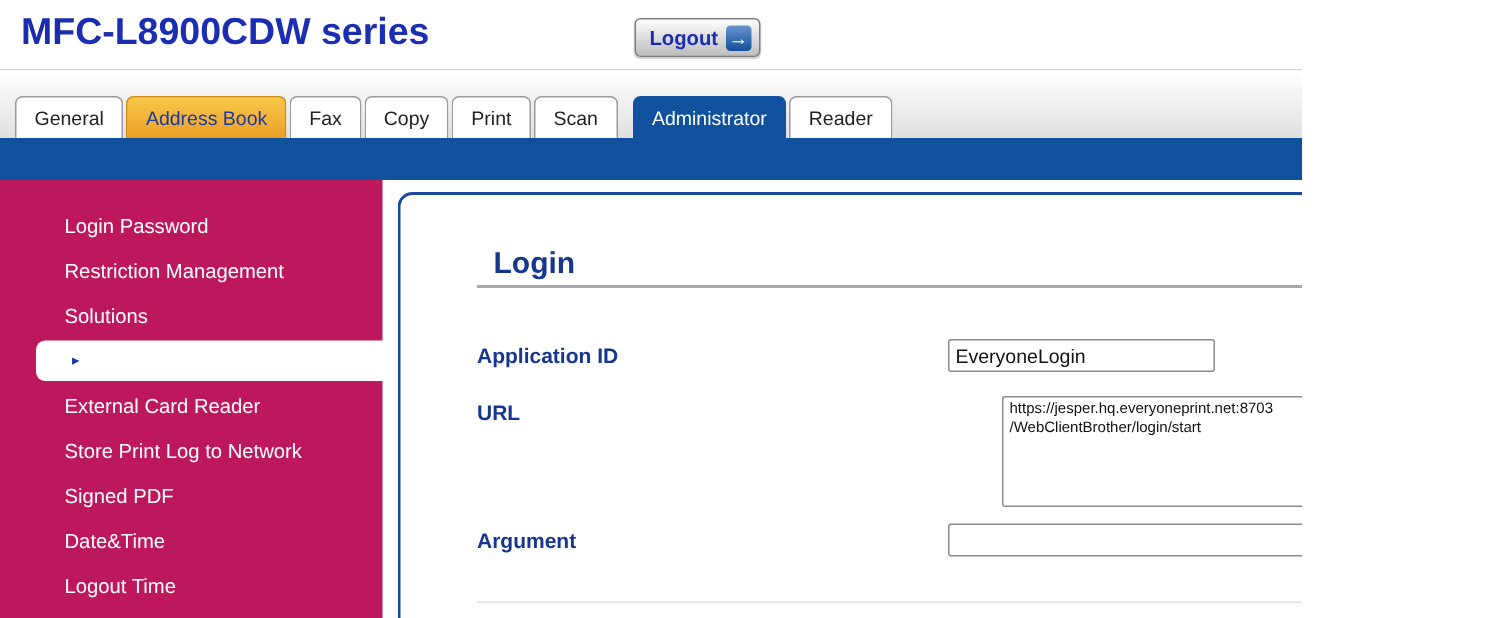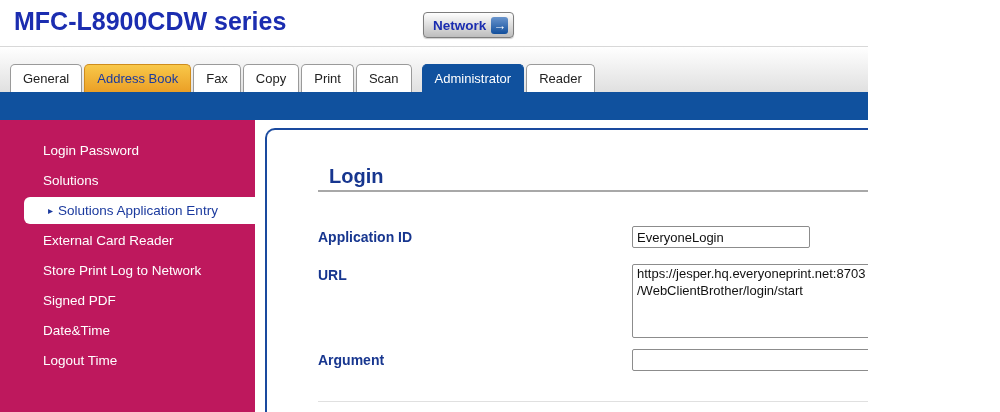--- a/index.html
+++ b/index.html
@@ -47,37 +47,37 @@
                    color:#17368f;}
   .rule-1{position:absolute;left:51px;right:0;top:60px;height:2px;background:#a8a8a8;}
   .rule-2{position:absolute;left:51px;right:0;top:271px;height:1px;background:#e0e0e0;}
 
   .frow{position:absolute;left:51px;display:flex;align-items:flex-start;}
   .frow-0{top:96px;} .frow-1{top:134px;} .frow-2{top:219px;}
   .flabel{width:314px;font-size:14px;font-weight:bold;color:#17368f;line-height:22px;}
   .tin{border:1px solid #8c8c8c;border-radius:2px;font-size:13px;font-family:inherit;color:#111;
        padding:2px 4px;height:22px;box-sizing:border-box;background:#fff;}
   .frow-0 .tin{width:178px;} .frow-2 .tin{width:267px;}
-  .tta{border:1px solid #8c8c8c;border-radius:2px;font-size:13px;font-family:inherit;color:#111;
+  .tta{border:1px solid #8c8c8c;border-radius:2px;font-size:10px;font-family:inherit;color:#111;
        padding:1px 4px;width:320px;height:74px;box-sizing:border-box;resize:none;overflow:hidden;
-       line-height:1.3;background:#fff;}
+       line-height:1.3;background:#fff;margin-left:36px;}
   .ta-wrap{position:relative;display:inline-block;}
   .resize-handle{position:absolute;right:3px;bottom:5px;width:10px;height:10px;
                  background:repeating-linear-gradient(-45deg,transparent 0 2px,#8a8a8a 2px 3px);
                  clip-path:polygon(100% 0,100% 100%,0 100%);cursor:nwse-resize;}
 </style>
 </head>
 <body>
 
 <div class="screen">
 
   <h1 class="page-title">MFC-L8900CDW series</h1>
 
   <button class="logout-btn">
-    <span>Network</span>
+    <span>Logout</span>
     <span class="logout-arrow">→</span>
   </button>
 
   <div class="header-divider"></div>
 
   <div class="tab-strip">
     <div class="tab-bar">
         <div class="tab normal">General</div>
         <div class="tab highlighted">Address Book</div>
         <div class="tab normal">Fax</div>
@@ -86,24 +86,24 @@
         <div class="tab normal">Scan</div>
         <div class="tab selected">Administrator</div>
         <div class="tab normal">Reader</div>
       </div>
   </div>
 
   <div class="blue-band"></div>
 
   <nav class="sidebar">
       <div class="side-item"><span>Login Password</span></div>
+      <div class="side-item"><span>Restriction Management</span></div>
       <div class="side-item"><span>Solutions</span></div>
       <div class="side-item active">
         <span class="side-bullet">▸</span>
-        <span>Solutions Application Entry</span>
       </div>
       <div class="side-item"><span>External Card Reader</span></div>
       <div class="side-item"><span>Store Print Log to Network</span></div>
       <div class="side-item"><span>Signed PDF</span></div>
       <div class="side-item"><span>Date&amp;Time</span></div>
       <div class="side-item"><span>Logout Time</span></div>
     </nav>
 
   <div class="content">
     <div class="panel">

